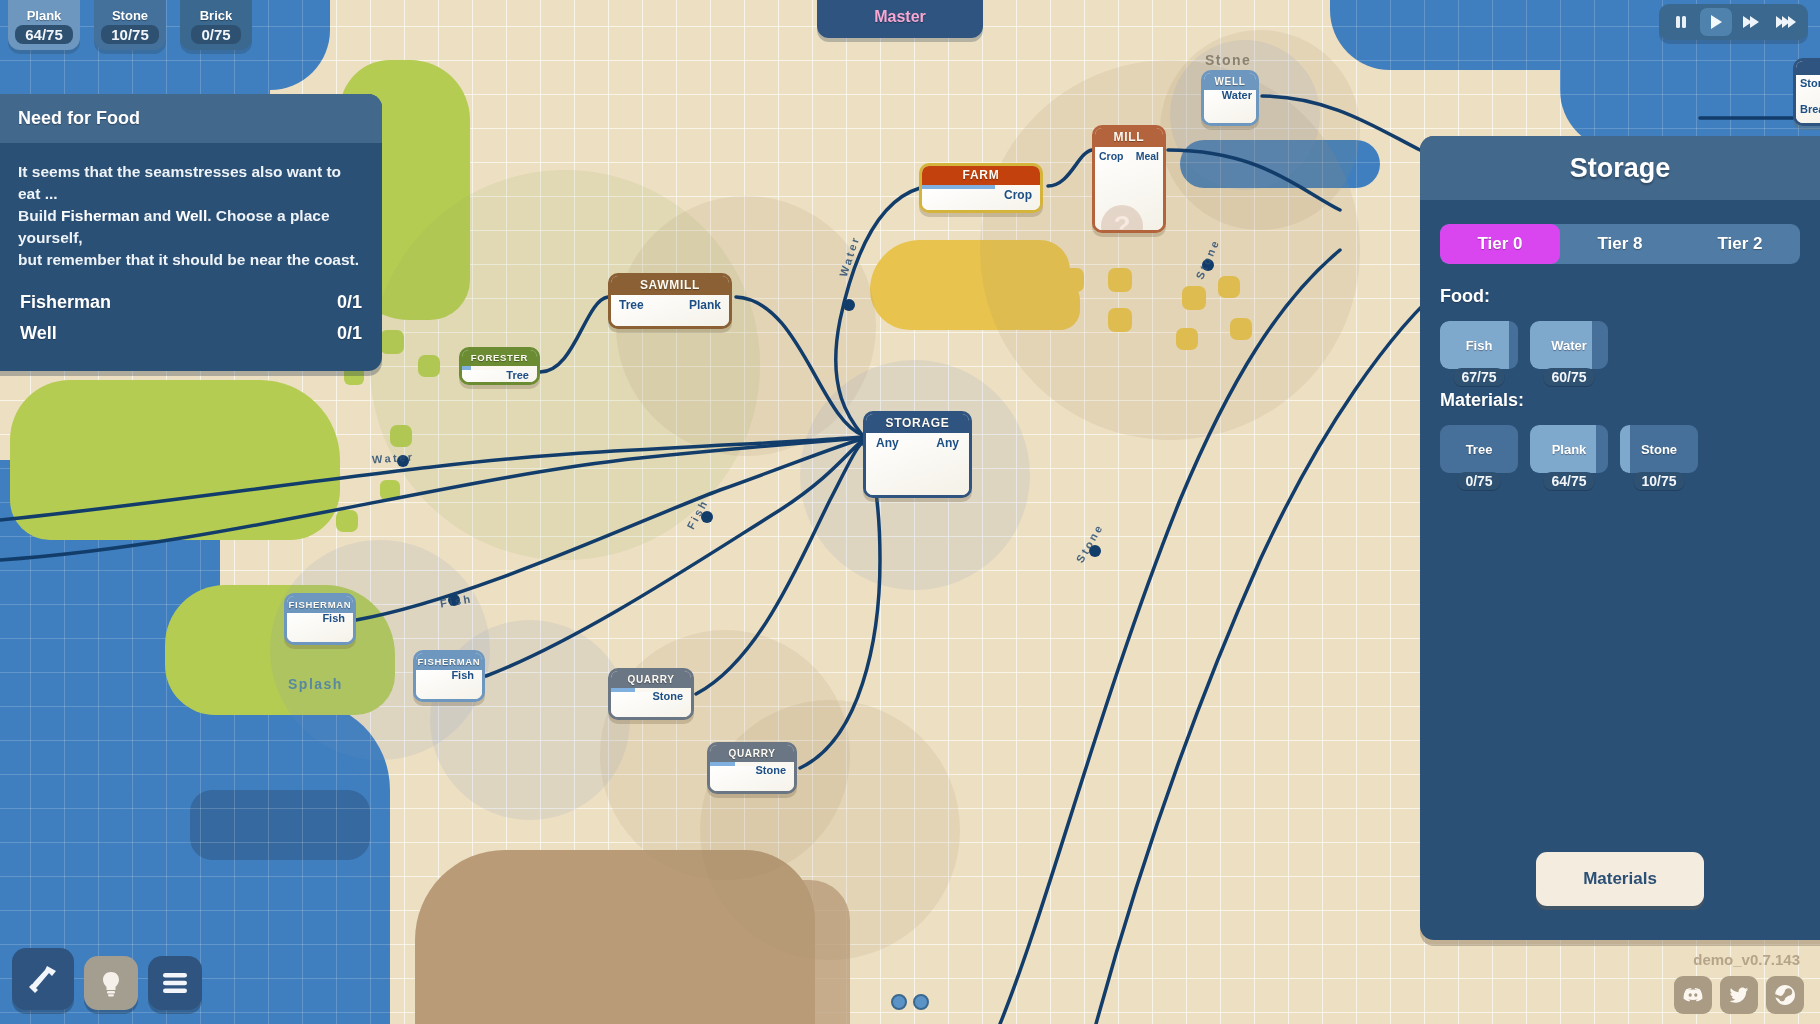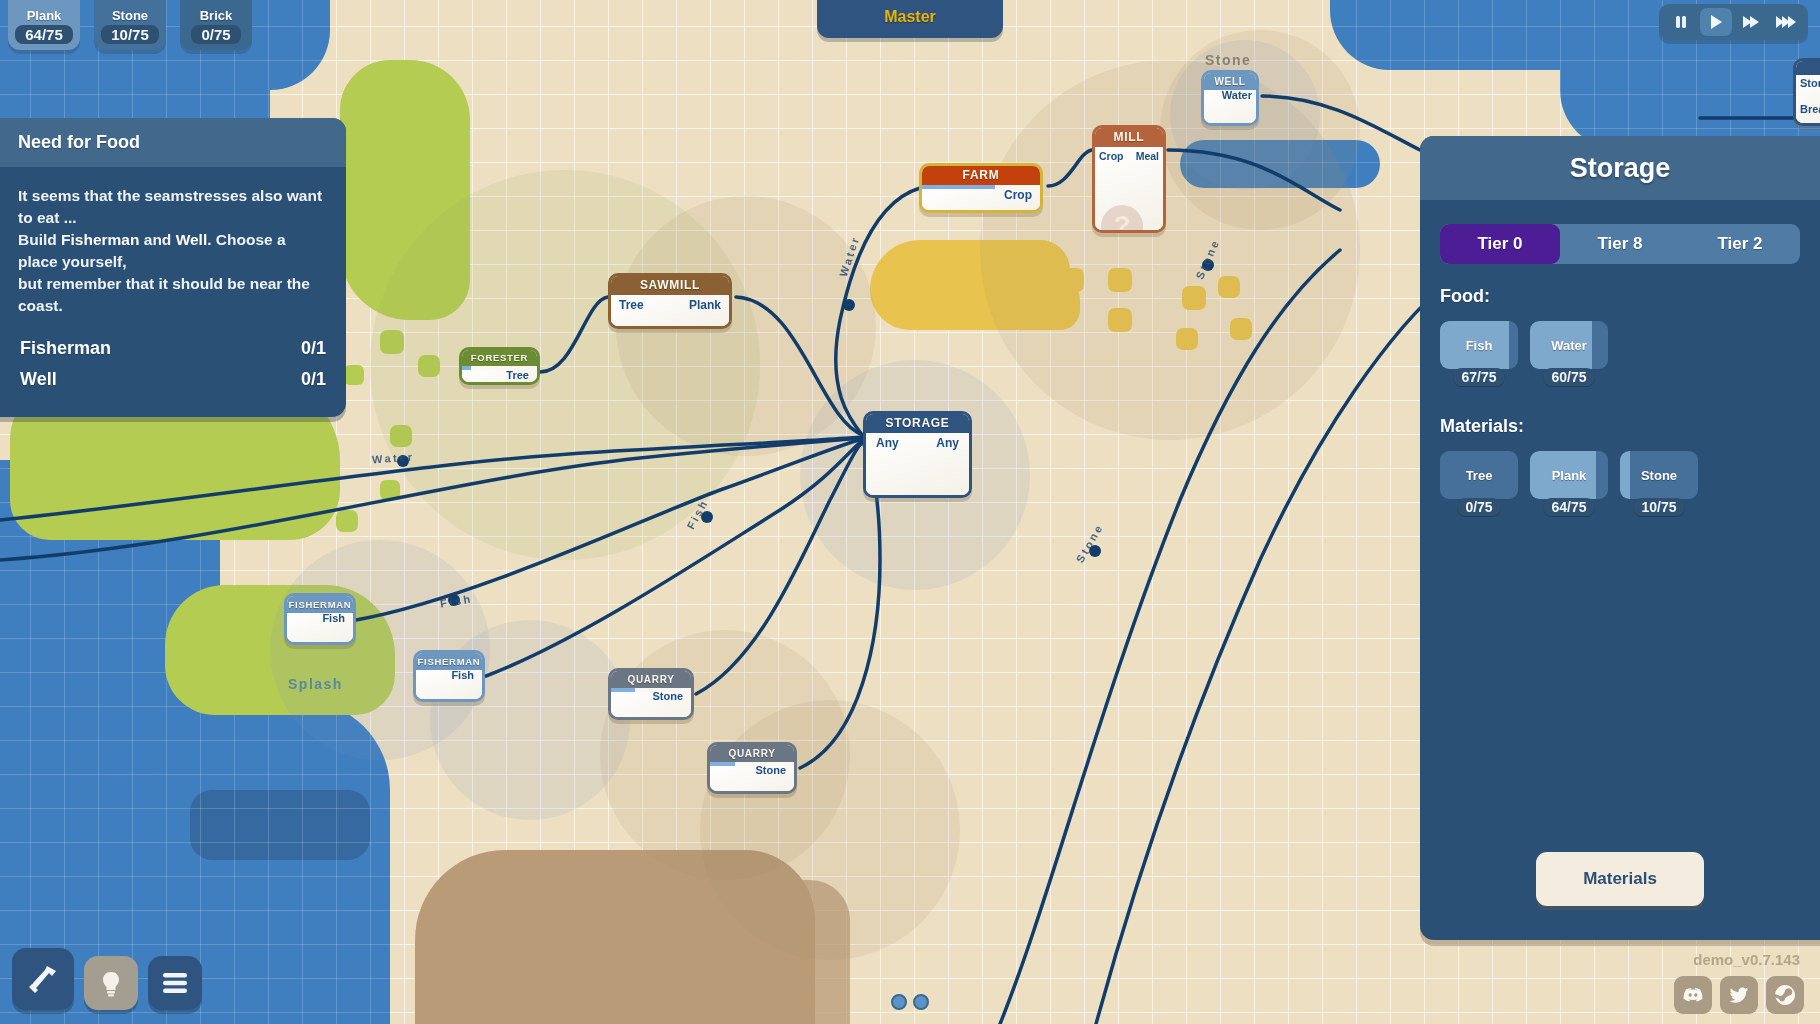--- a/index.html
+++ b/index.html
@@ -122,23 +122,23 @@
   .res-chip.darker { background:#3a688f; }
   .res-chip .nm { color:#fff; font-size:13px; font-weight:bold; text-shadow:0 1px 1px rgba(0,0,0,.35); }
   .res-chip .val {
     display:inline-block; margin:2px 0 6px;
     background:#2e5171; color:#f2f6fa; font-size:15px; font-weight:bold;
     border-radius:8px; padding:1px 10px;
   }
 
   
   .master-tab {
-    position:absolute; top:0; left:817px; width:186px; height:38px;
+    position:absolute; top:0; left:817px; width:166px; height:38px;
     background:#2f5480; border-radius:0 0 12px 12px;
-    color:#eab308; font-size:16px; font-weight:bold; text-align:center; line-height:34px;
+    color:#f9a8d4; font-size:16px; font-weight:bold; text-align:center; line-height:34px;
     box-shadow:0 4px 0 rgba(40,60,80,.28);
     text-shadow:0 1px 1px rgba(0,0,0,.35);
     z-index:20;
   }
 
   
   .speed-bar {
     position:absolute; top:4px; right:12px;
     background:#3a688f; border-radius:10px; padding:4px 6px;
     display:flex; gap:3px; align-items:center;
@@ -147,25 +147,25 @@
   }
   .speed-btn {
     width:32px;height:28px; border-radius:7px;
     display:flex;align-items:center;justify-content:center;
   }
   .speed-btn.active { background:#4f82ad; }
   .speed-btn svg { display:block; }
 
   
   .quest {
-    position:absolute; top:94px; left:0; width:346px;
+    position:absolute; top:94px; left:0; width:382px;
     border-radius:0 14px 14px 0;
     background:#2b5075;
     box-shadow:0 5px 0 rgba(30,50,70,.3);
-    overflow:hidden; z-index:18;margin-top:24px;
+    overflow:hidden; z-index:18;
   }
   .quest .q-hdr {
     background:#42688c; padding:14px 18px;
     color:#fff; font-size:18px; font-weight:bold;
     text-shadow:0 1px 1px rgba(0,0,0,.3);
   }
   .quest .q-body { padding:18px 18px 8px; }
   .quest .q-text { color:#eef3f8; font-size:15.5px; line-height:1.42; font-weight:bold; }
   .quest .q-text b { color:#fff; }
   .quest .q-list { margin-top:16px; padding-bottom:14px; }
@@ -192,21 +192,21 @@
   .tier-tabs {
     margin:24px 20px 0; height:40px;
     background:#4f7ba4; border-radius:9px;
     display:flex; overflow:hidden;
   }
   .tier-tab {
     flex:1; line-height:40px; text-align:center;
     color:#fff; font-size:17px; font-weight:bold;
     text-shadow:0 1px 1px rgba(0,0,0,.3);
   }
-  .tier-tab.active { background:#4c1d95; border-radius:9px; }
+  .tier-tab.active { background:#d946ef; border-radius:9px; }
   .sec-title {
     margin:22px 0 0 20px;
     color:#fff; font-size:18px; font-weight:bold;
     text-shadow:0 1px 1px rgba(0,0,0,.25);
   }
   .item-row { display:flex; gap:12px; margin:14px 0 0 20px; }
   .stock-item { width:78px; position:relative; padding-bottom:6px; }
   .stock-box {
     height:48px; border-radius:9px; position:relative;
     background:#46709a; overflow:hidden;
@@ -529,21 +529,21 @@
     </div>
     <div class="stock-item">
       <div class="stock-box">
         <div class="stock-fill" style="width:80%;"></div>
         <div class="stock-nm">Water</div>
       </div>
       <div class="stock-val">60/75</div>
     </div>
   </div>
 
-  <div class="sec-title" style="margin-top:41px;">Materials:</div>
+  <div class="sec-title" style="margin-top:15px;">Materials:</div>
   <div class="item-row">
     <div class="stock-item">
       <div class="stock-box">
         <div class="stock-fill" style="width:0%;"></div>
         <div class="stock-nm">Tree</div>
       </div>
       <div class="stock-val">0/75</div>
     </div>
     <div class="stock-item">
       <div class="stock-box">

